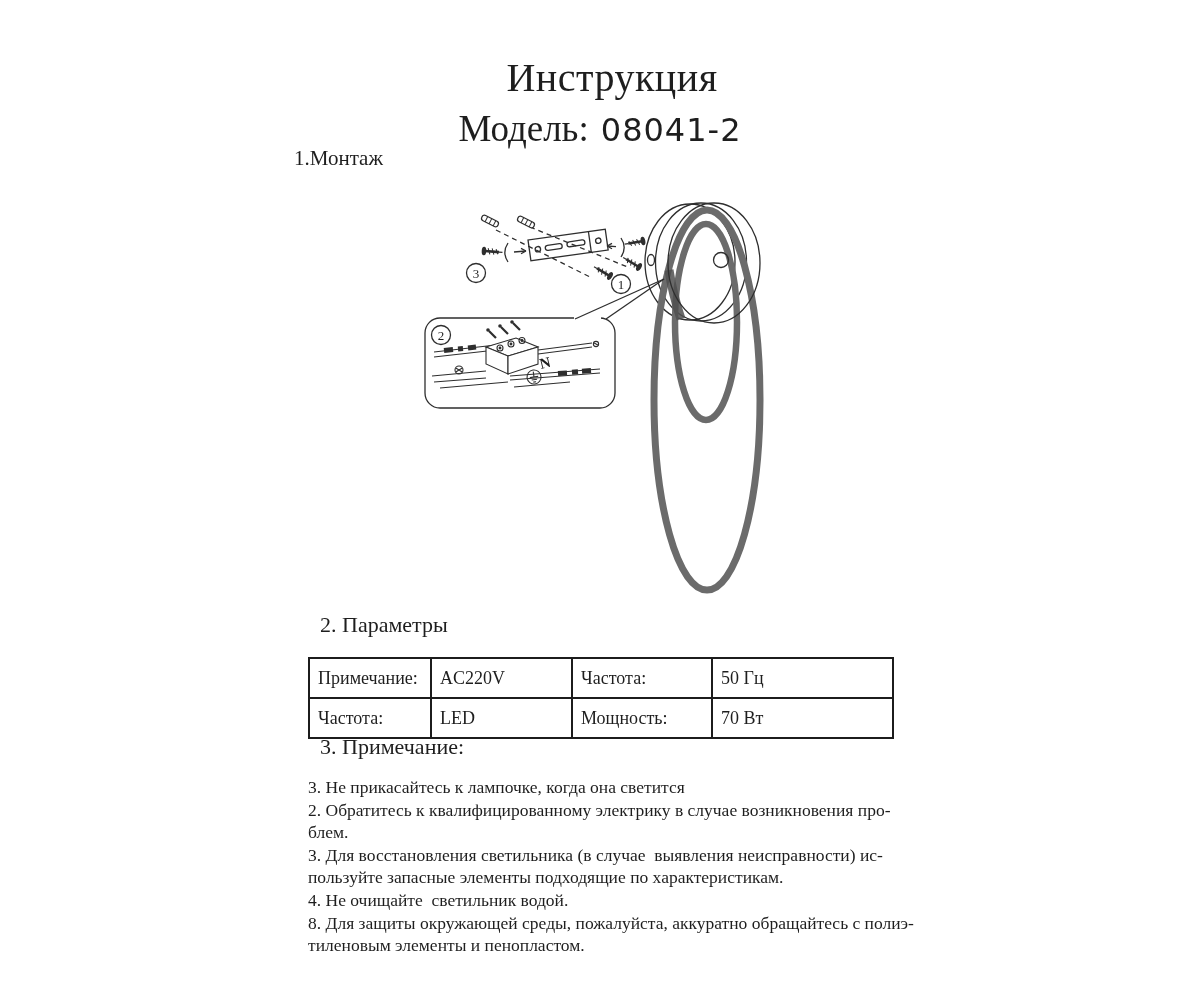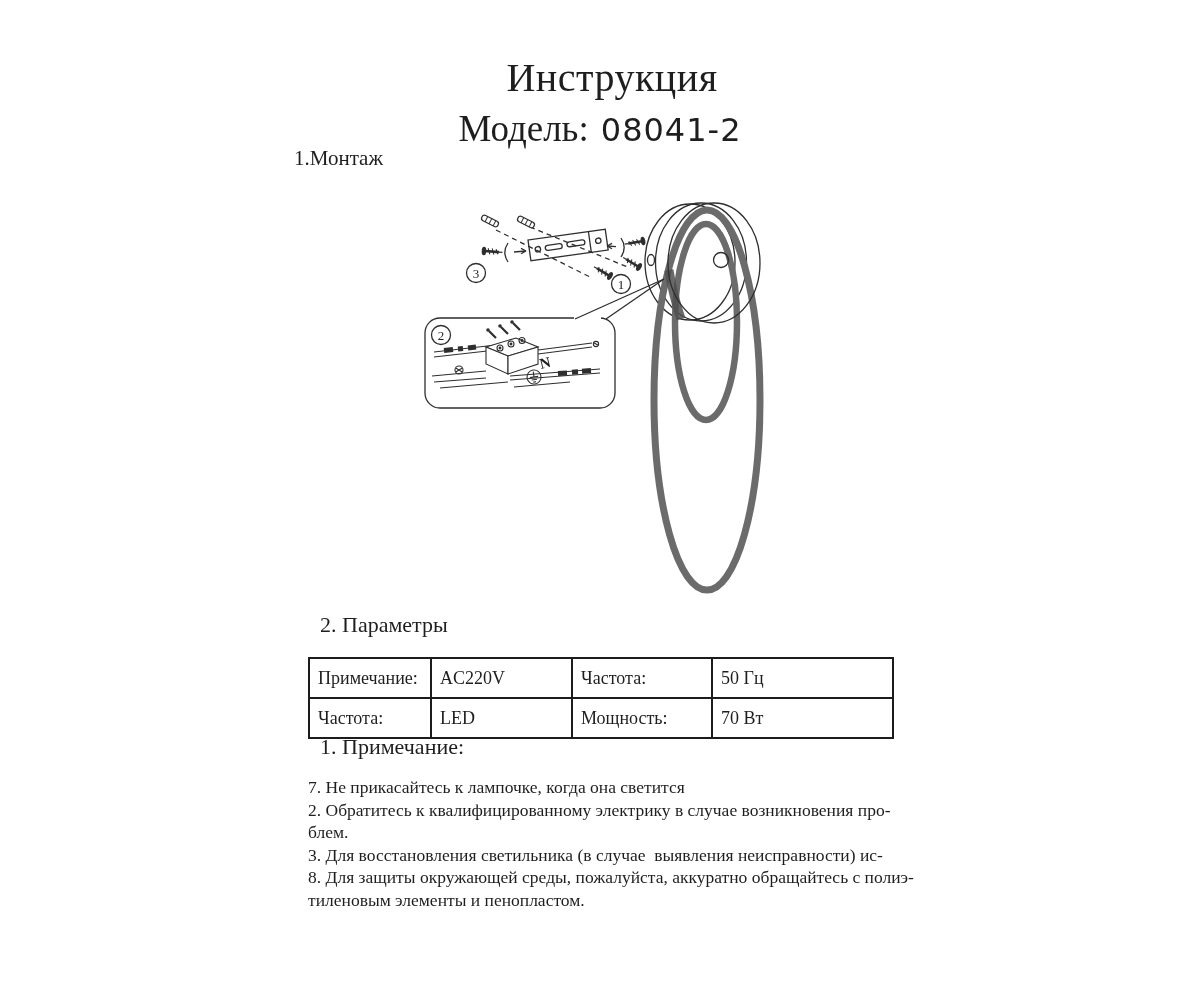--- a/index.html
+++ b/index.html
@@ -207,24 +207,26 @@
     </tr>
     <tr>
       <td>Частота:</td>
       <td>LED</td>
       <td>Мощность:</td>
       <td>70 Вт</td>
     </tr>
   </tbody>
     </table>
 
-  <div class="abs sec-h h-notes">1. Примечание:</div>
+  <div class="abs sec-h h-notes">3. Примечание:</div>
 
   <div class="abs notes">
-    <div class="note-line">7. Не прикасайтесь к лампочке, когда она светится</div>
+    <div class="note-line">3. Не прикасайтесь к лампочке, когда она светится</div>
     <div class="note-line">2. Обратитесь к квалифицированному электрику в случае возникновения про-</div>
     <div class="note-line">блем.</div>
     <div class="note-line">3. Для восстановления светильника (в случае  выявления неисправности) ис-</div>
+    <div class="note-line">пользуйте запасные элементы подходящие по характеристикам.</div>
+    <div class="note-line">4. Не очищайте  светильник водой.</div>
     <div class="note-line">8. Для защиты окружающей среды, пожалуйста, аккуратно обращайтесь с полиэ-</div>
     <div class="note-line">тиленовым элементы и пенопластом.</div>
   </div>
 
 </div>
 
 </body></html>

